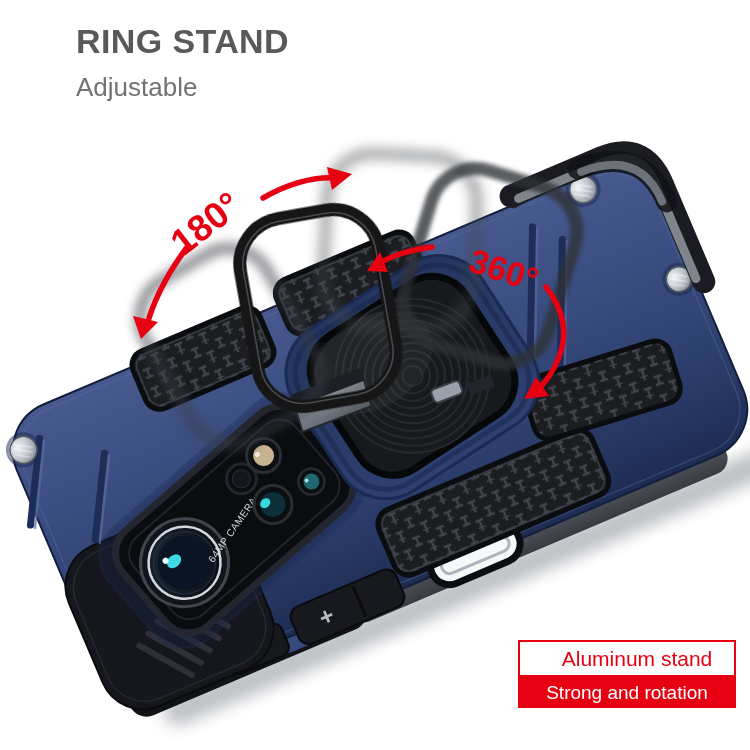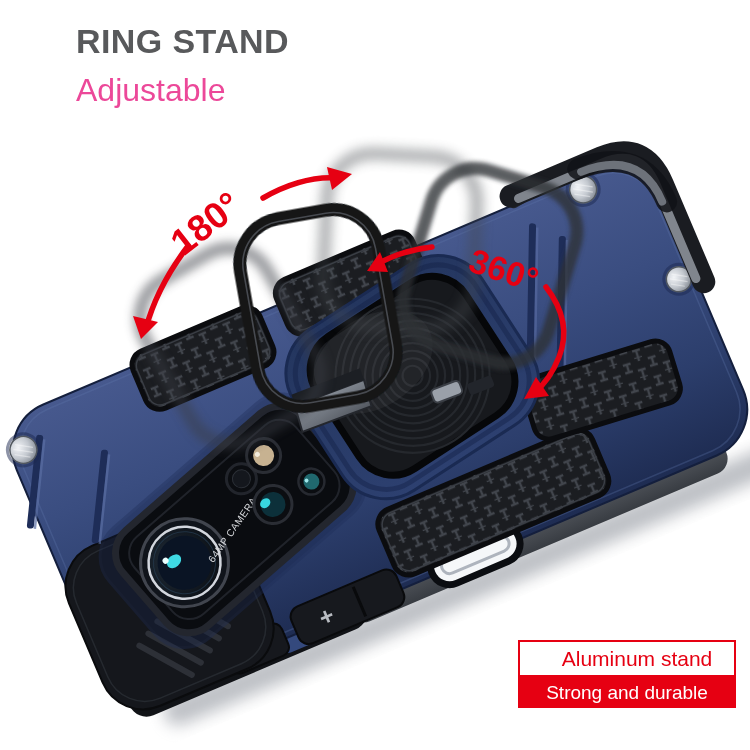--- a/index.html
+++ b/index.html
@@ -2,21 +2,21 @@
 <html><head>
 <meta charset="utf-8">
 <style>
   html,body{margin:0;padding:0;background:#ffffff;}
   body{width:750px;height:750px;position:relative;overflow:hidden;
        font-family:"Liberation Sans",sans-serif;}
   .scene{position:absolute;left:0;top:0;width:750px;height:750px;}
   .title-block{position:absolute;left:32px;top:20px;z-index:10;margin-left:44px;}
   .title-line{font-size:34px;font-weight:700;color:#58595b;line-height:1.24;letter-spacing:.4px;}
   .subtitle{margin-top:9px;}
-  .subtitle-line{font-size:32px;font-weight:400;color:#ec4899;line-height:1.24;}
+  .subtitle-line{font-size:26px;font-weight:400;color:#737373;line-height:1.24;}
   .badge-box{position:absolute;left:518px;top:640px;width:218px;z-index:10;}
   .badge-primary{box-sizing:border-box;border:2px solid #e60012;background:#ffffff;
       color:#e60012;height:37px;line-height:33px;text-align:center;font-size:21px;padding-left:20px;}
   .badge-secondary{box-sizing:border-box;background:#e60012;color:#ffffff;height:31px;
       line-height:31px;text-align:center;font-size:19px;}
 </style>
 </head>
 <body>
 
 <div class="title-block">
@@ -251,14 +251,14 @@
     <polygon points="141,339 133,316 158,322"></polygon>
     <polygon points="367,271 388,272 380,252"></polygon>
     <polygon points="524,399 549,396 536,377"></polygon>
   </g>
   <text transform="rotate(-38 206 224)" x="206" y="236" text-anchor="middle" font-size="37" font-weight="bold" fill="#e60012">180°</text>
   <text transform="rotate(18 504 270)" x="504" y="282" text-anchor="middle" font-size="34" font-weight="bold" fill="#e60012">360°</text>
 </svg>
 
 <div class="badge-box">
   <div class="badge-primary">Aluminum stand</div>
-  <div class="badge-secondary">Strong and durable</div>
+  <div class="badge-secondary">Strong and rotation</div>
 </div>
 
 </body></html>

